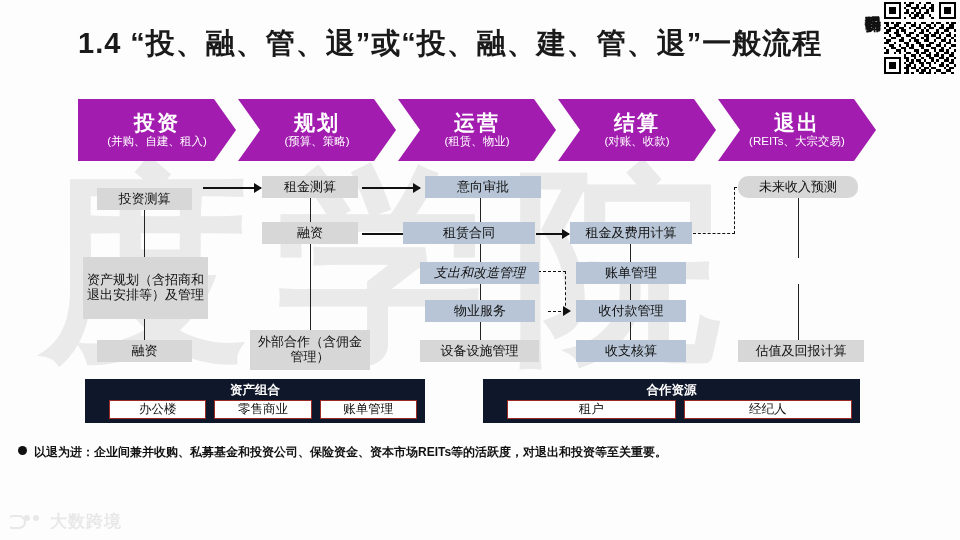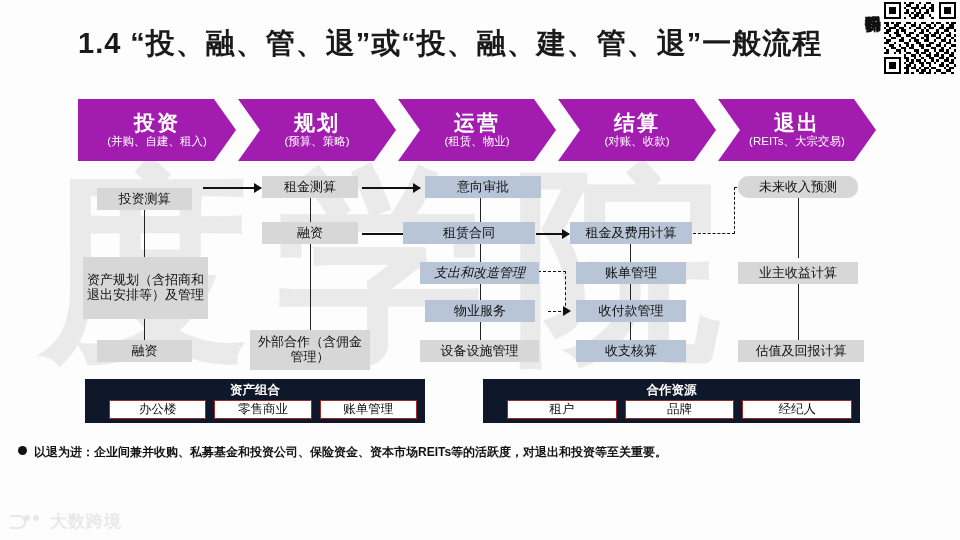--- a/index.html
+++ b/index.html
@@ -586,41 +586,37 @@
   <div class="node blue" style="left:576px; top:300px; width:110px; height:22px;">
     <span>收付款管理</span>
   </div>
   <div class="node blue" style="left:576px; top:340px; width:110px; height:22px;">
     <span>收支核算</span>
   </div>
 
   <div class="node gray" style="left:738px; top:176px; width:120px; height:22px;border-radius:10px;">
     <span>未来收入预测</span>
   </div>
-  <div class="node gray" style="left:738px; top:262px; width:120px; height:22px;">
-    <span>业主收益计算</span>
-  </div>
   <div class="node gray" style="left:738px; top:340px; width:126px; height:22px;">
     <span>估值及回报计算</span>
   </div>
 
   <div class="panel" style="left:85px; top:379px; width:340px; height:44px;">
     <div class="panel-title">资产组合</div>
     <div class="chip-row">
       <div class="chip">办公楼</div>
       <div class="chip">零售商业</div>
       <div class="chip">账单管理</div>
     </div>
   </div>
 
   <div class="panel" style="left:483px; top:379px; width:377px; height:44px;">
     <div class="panel-title">合作资源</div>
     <div class="chip-row">
       <div class="chip">租户</div>
-      <div class="chip">品牌</div>
       <div class="chip">经纪人</div>
     </div>
   </div>
 
   <div class="footnote">
     <span class="bullet-dot"></span><span>以退为进：企业间兼并收购、私募基金和投资公司、保险资金、资本市场REITs等的活跃度，对退出和投资等至关重要。</span>
   </div>
 
   <div class="brand">
     <svg class="brand-mark" viewBox="0 0 34 20">

